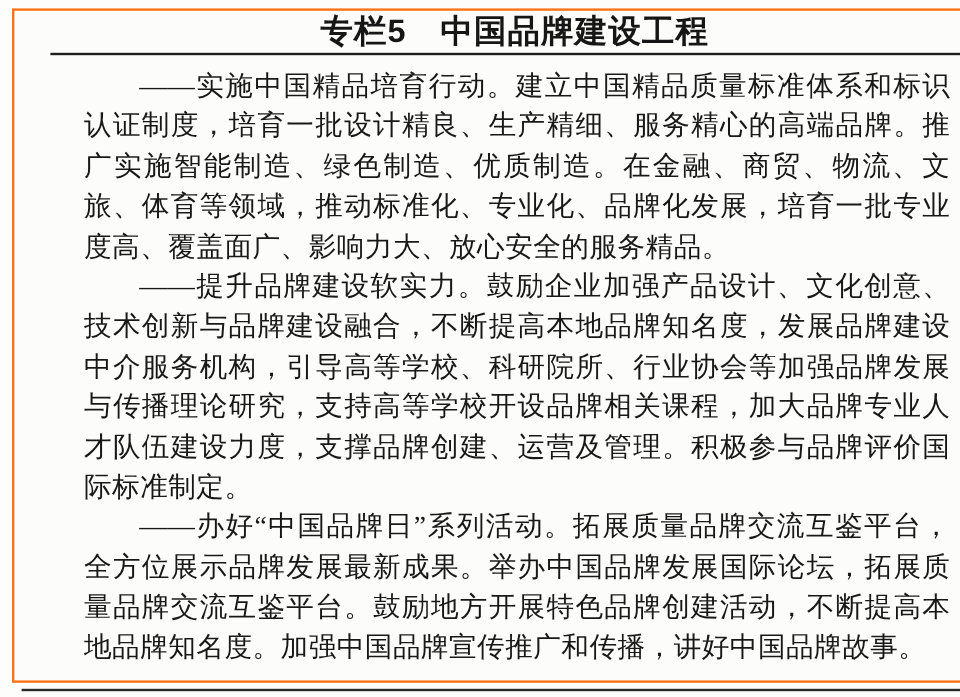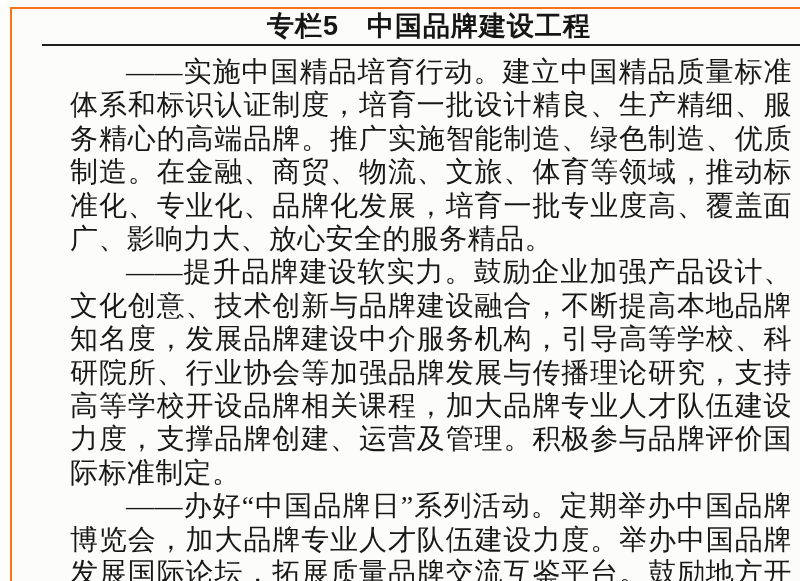--- a/index.html
+++ b/index.html
@@ -43,32 +43,32 @@
     font-weight: bold;
     font-size: 27px;
     letter-spacing: 1px;
     color: #161616;
   }
   .box-body {
     padding: 9px 24px 11px 28px;
   }
   .box-body p {
     margin: 0;
-    font-size: 28px;
+    font-size: 23px;
     line-height: 33.4px;
     text-indent: 2em;
     text-align: justify;
     text-justify: inter-ideograph;
     letter-spacing: 0.4px;
     color: #181818;
   }
 </style>
 </head>
 <body>
 
 <div class="box">
   <div class="box-title">专栏5　中国品牌建设工程</div>
   <div class="box-body">
     <p>——实施中国精品培育行动。建立中国精品质量标准体系和标识认证制度，培育一批设计精良、生产精细、服务精心的高端品牌。推广实施智能制造、绿色制造、优质制造。在金融、商贸、物流、文旅、体育等领域，推动标准化、专业化、品牌化发展，培育一批专业度高、覆盖面广、影响力大、放心安全的服务精品。</p>
     <p>——提升品牌建设软实力。鼓励企业加强产品设计、文化创意、技术创新与品牌建设融合，不断提高本地品牌知名度，发展品牌建设中介服务机构，引导高等学校、科研院所、行业协会等加强品牌发展与传播理论研究，支持高等学校开设品牌相关课程，加大品牌专业人才队伍建设力度，支撑品牌创建、运营及管理。积极参与品牌评价国际标准制定。</p>
-    <p>——办好“中国品牌日”系列活动。定期举办中国品牌博览会，加大品牌专业人才队伍建设力度。举办中国品牌发展国际论坛，拓展质量品牌交流互鉴平台。鼓励地方开展特色品牌创建活动，不断提高本地品牌知名度。加强中国品牌宣传推广和传播，讲好中国品牌故事。</p>
+    <p>——办好“中国品牌日”系列活动。拓展质量品牌交流互鉴平台，全方位展示品牌发展最新成果。举办中国品牌发展国际论坛，拓展质量品牌交流互鉴平台。鼓励地方开展特色品牌创建活动，不断提高本地品牌知名度。加强中国品牌宣传推广和传播，讲好中国品牌故事。</p>
   </div>
 </div>
 
 </body></html>

